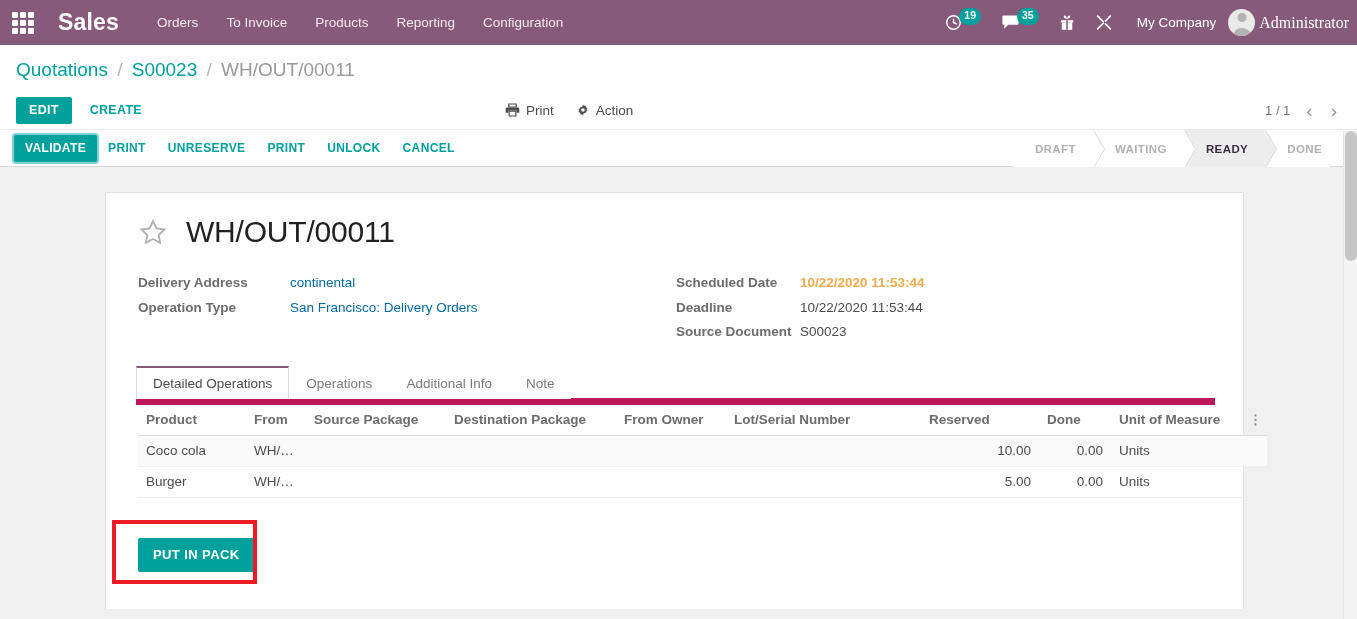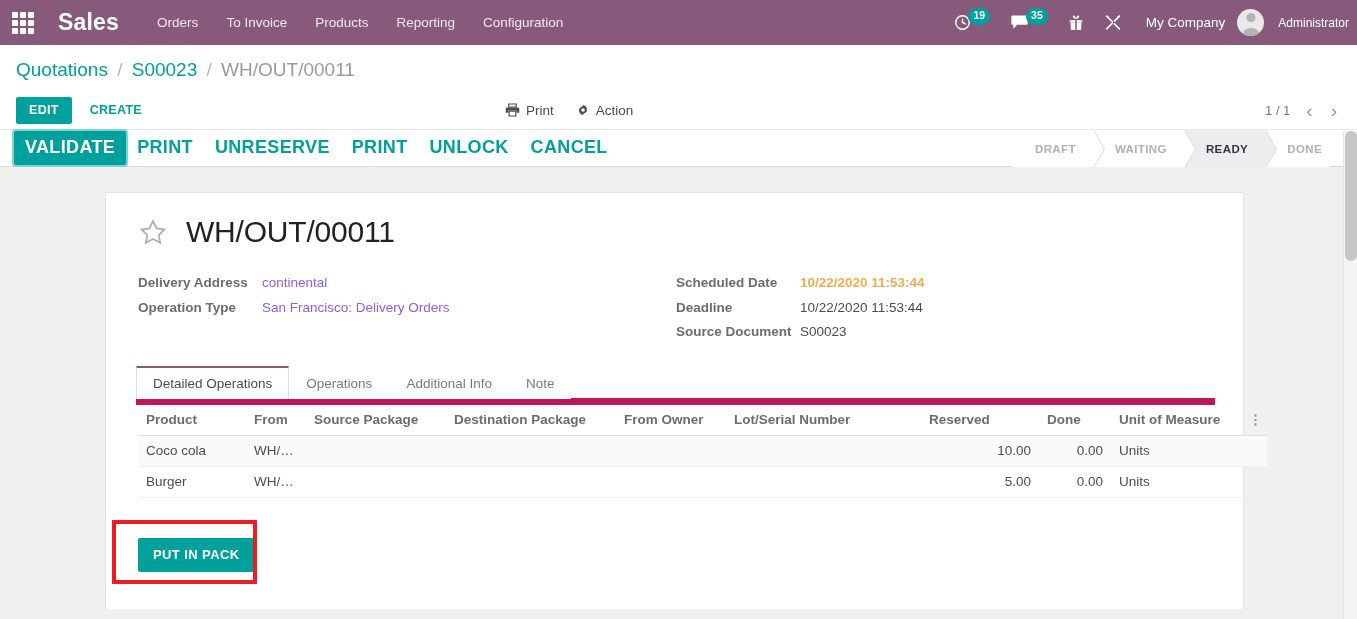--- a/index.html
+++ b/index.html
@@ -105,22 +105,22 @@
     background: #b3b3b3;
   }
   .avatar::after {
     content: "";
     position: absolute; left: 50%; bottom: -5px;
     transform: translateX(-50%);
     width: 17px; height: 13px; border-radius: 50% 50% 0 0;
     background: #b3b3b3;
   }
   .user-name {
-    font-size: 12px; color: #fff;
-    padding-left: 14px; white-space: nowrap;
+    font-size: 16px; color: #fff;
+    padding-left: 4px; white-space: nowrap; font-family: Liberation Serif, serif;
   }
 
   
   .breadcrumb-bar {
     background: #ffffff;
     padding: 14px 0 10px 16px;
     font-size: 19px;
   }
   .bc-link { color: #00a09d; cursor: pointer; }
   .bc-sep { color: #b5b5b5; padding: 0 4px; }
@@ -187,21 +187,21 @@
     border-bottom: 1px solid #d8d8d8;
     height: 38px;
     display: flex; align-items: center;
     position: relative;
     padding-left: 14px;
   }
   .sb-btn {
     background: transparent;
     border: none;
     font-family: inherit;
-    font-size: 18px;
+    font-size: 12px;
     font-weight: bold;
     letter-spacing: .35px;
     color: #00a09d;
     padding: 6px 11px 7px;
     cursor: pointer;
   }
   .sb-btn.primary {
     background: #00a09d;
     color: #ffffff;
     border-radius: 2px;
@@ -290,21 +290,21 @@
   .fcol { display: flex; flex-direction: column; gap: 9px; }
   .fcol.left  { width: 538px; }
   .frow { display: flex; font-size: 13.5px; line-height: 1.15; }
   .flabel {
     width: 124px;
     font-weight: bold;
     color: #6c6c6c;
     flex: 0 0 auto;
   }
   .fvalue { color: #4c4c4c; }
-  .fvalue.link { color: #8b5cf6; cursor: pointer; }
+  .fvalue.link { color: #0369a1; cursor: pointer; margin-left: 28px; }
   .fvalue.warn { color: #f0ad4e; font-weight: bold; }
 
   
   .tabs {
     display: flex;
     border-bottom: 7px solid #be185d;
     margin: 0 -2px;
   }
   .tab {
     font-size: 13.5px;

